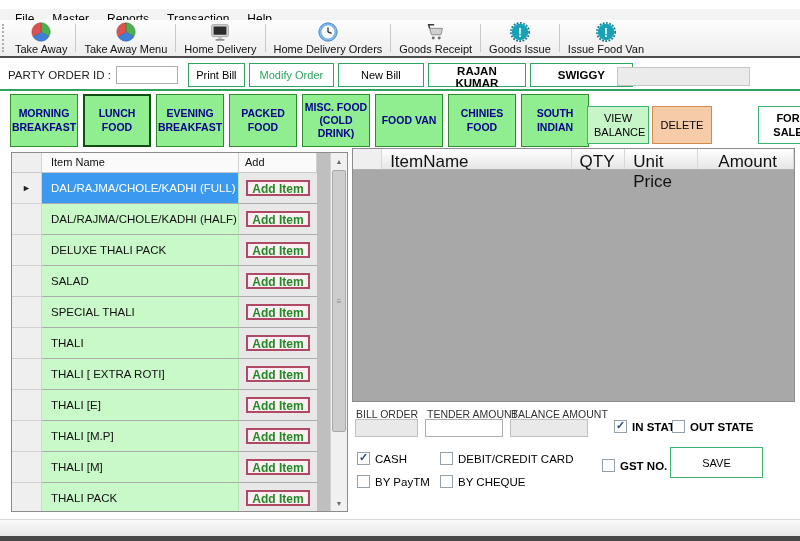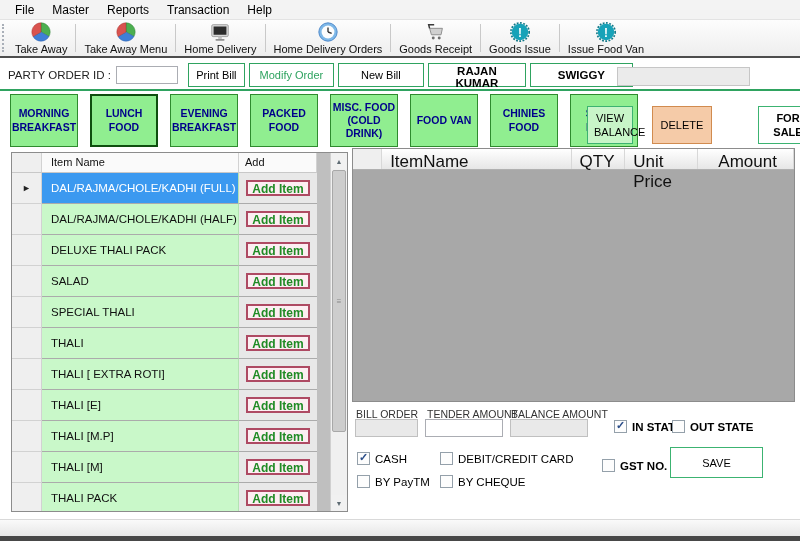--- a/index.html
+++ b/index.html
@@ -1,20 +1,20 @@
 <!DOCTYPE html>
 <html><head>
 <meta charset="utf-8">
 <style>
   html,body{margin:0;padding:0;background:#ddd;}
   .app{position:relative;width:800px;height:541px;background:#fff;overflow:hidden;
        font-family:"Liberation Sans",sans-serif;-webkit-font-smoothing:antialiased;}
 
   
-  .menubar{position:absolute;top:0;left:0;width:800px;height:20px;background:#F3F3F3;
+  .menubar{position:absolute;top:9px;left:0;width:800px;height:20px;background:#F3F3F3;
            border-bottom:1px solid #E3E3E3;display:flex;align-items:center;padding-left:6px;
            box-sizing:border-box;font-size:12px;color:#000;}
   .menu-item{padding:2px 9px;cursor:default;}
 
   
   .toolbar{position:absolute;top:20px;left:0;width:800px;height:38px;box-sizing:border-box;
            background:linear-gradient(#FDFDFD,#EEEEEE);border-bottom:2px solid #4D4D4D;
            display:flex;align-items:stretch;}
   .grip{border-left:2px dotted #A9AFB8;margin:4px 2px 4px 2px;width:2px;}
   .tb-btn{display:flex;flex-direction:column;align-items:center;justify-content:flex-start;
@@ -32,29 +32,29 @@
           font-family:inherit;color:#000;margin-left:4px;cursor:default;}
   .pb-print{width:57px;margin-left:10px;}
   .pb-modify{width:85px;color:#2FA360;}
   .pb-new{width:86px;}
   .pb-customer{width:98px;font-weight:bold;font-size:11.5px;}
   .pb-channel{width:103px;font-weight:bold;font-size:11.5px;}
   .disabled-field{position:absolute;left:617px;top:7px;width:131px;height:17px;
                   background:#EBEBEB;border:1px solid #C6C6C6;}
 
   
-  .catrow{position:absolute;top:94px;left:10px;display:flex;gap:12px;}
+  .catrow{position:absolute;top:94px;left:10px;display:flex;gap:5px;}
   .cat-btn{width:68px;height:53px;background:#90EE90;border:1px solid #2E8B2E;color:#00008B;
            font-weight:bold;font-size:10.5px;font-family:inherit;display:flex;align-items:center;
            justify-content:center;text-align:center;line-height:1.25;padding:1px;box-sizing:border-box;cursor:default;}
   .cat-btn.selected{border:2px solid #0F4F0F;}
 
   .action-btn{position:absolute;top:106px;height:38px;font-size:11px;font-family:inherit;
               text-align:center;color:#000;cursor:default;line-height:1.3;}
-  .view-balance{left:587px;width:46px;background:#C8F5C8;border:1px solid #3CB371;}
+  .view-balance{left:587px;width:62px;background:#C8F5C8;border:1px solid #3CB371;}
   .delete{left:652px;width:60px;background:#F5CBA8;border:1px solid #D18B4F;}
   .for-sale{left:714px;width:60px;background:#fff;border:1px solid #3CB371;font-weight:bold;margin-left:44px;}
 
   
   .item-grid{position:absolute;left:11px;top:152px;width:337px;height:360px;
              border:1px solid #8C8C8C;background:#BFBFBF;box-sizing:border-box;overflow:hidden;}
   .ig-header{display:flex;height:20px;}
   .ig-sel-h{width:30px;background:#EFEFEF;border-right:1px solid #D2D2D2;border-bottom:1px solid #C8C8C8;box-sizing:border-box;}
   .ig-name-h{width:197px;background:#FAFAFA;border-right:1px solid #D2D2D2;border-bottom:1px solid #C8C8C8;
              font-size:11px;padding:3px 0 0 9px;box-sizing:border-box;color:#111;}

